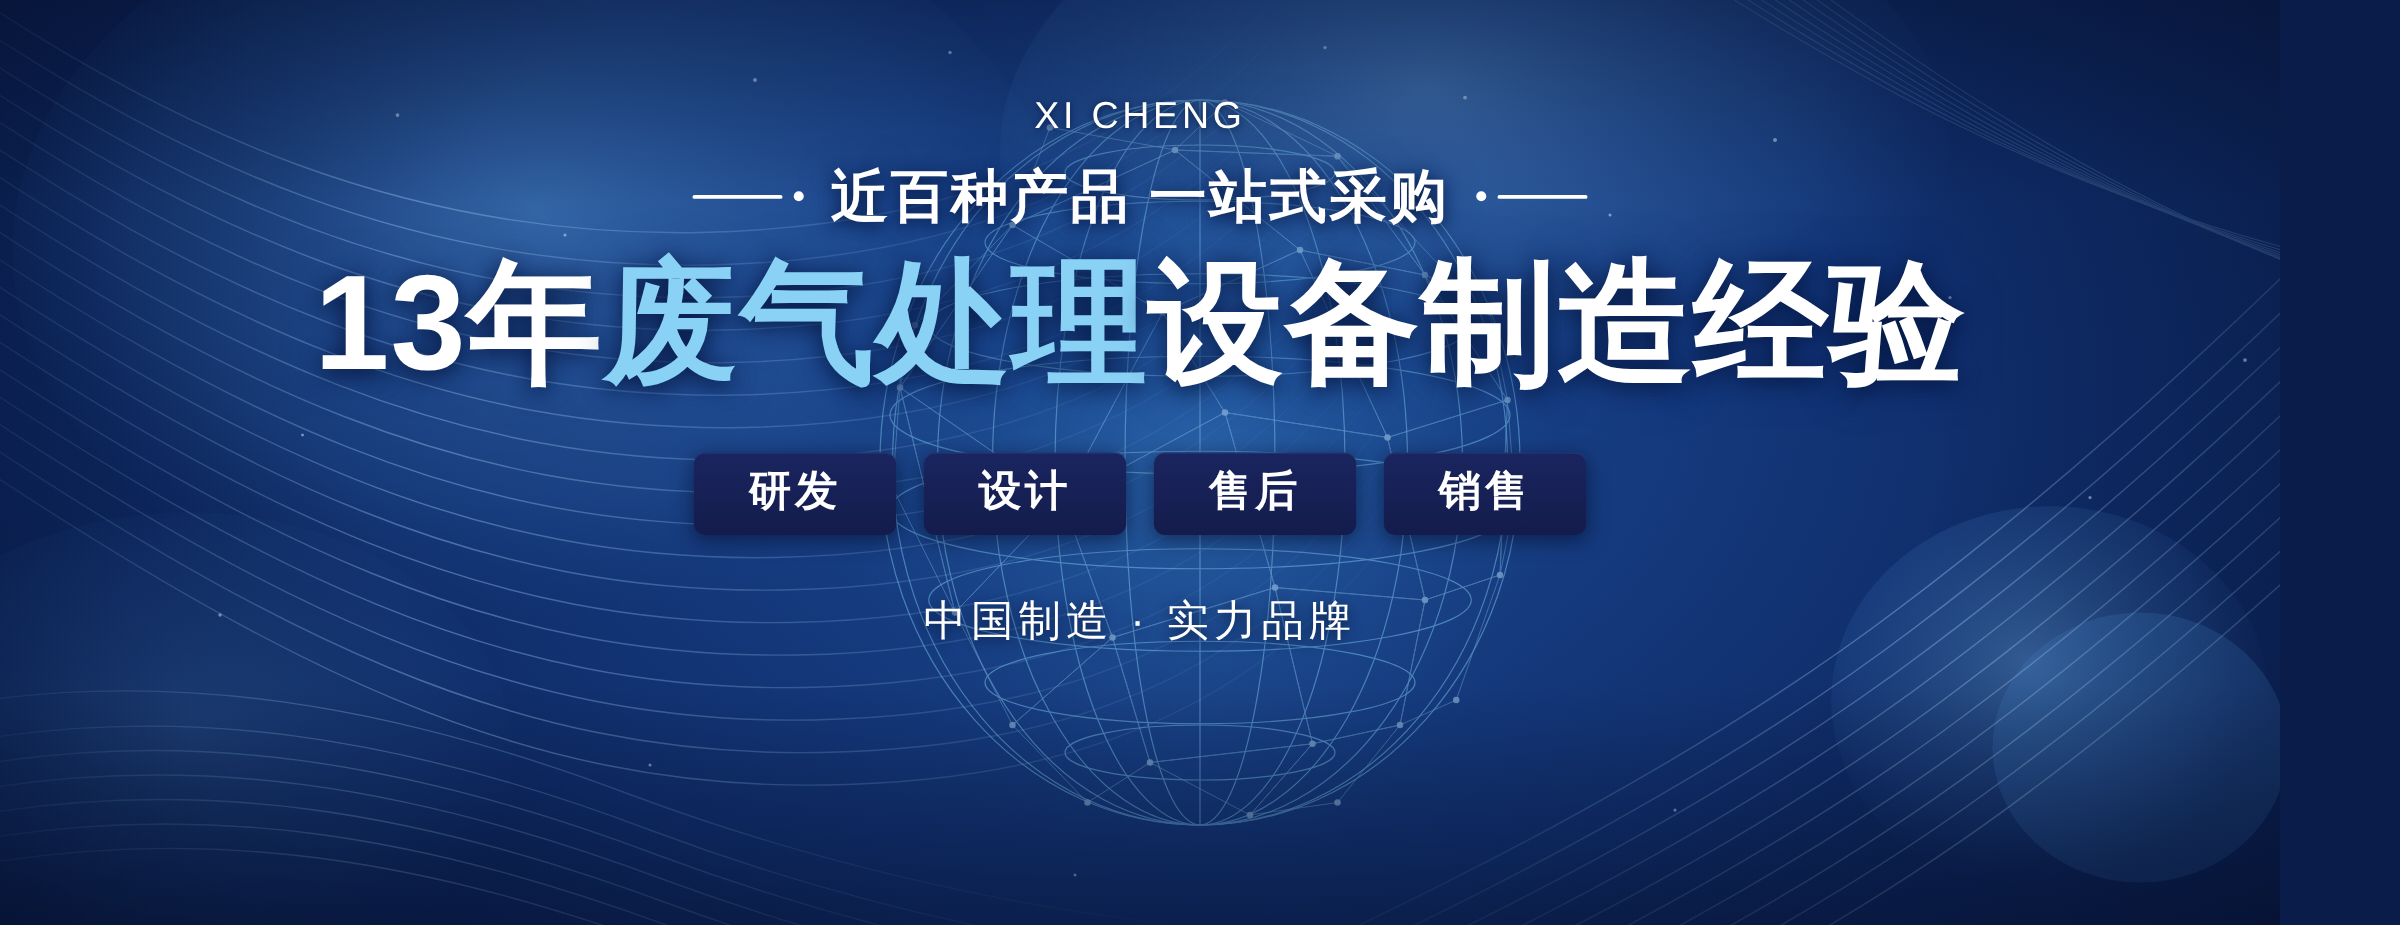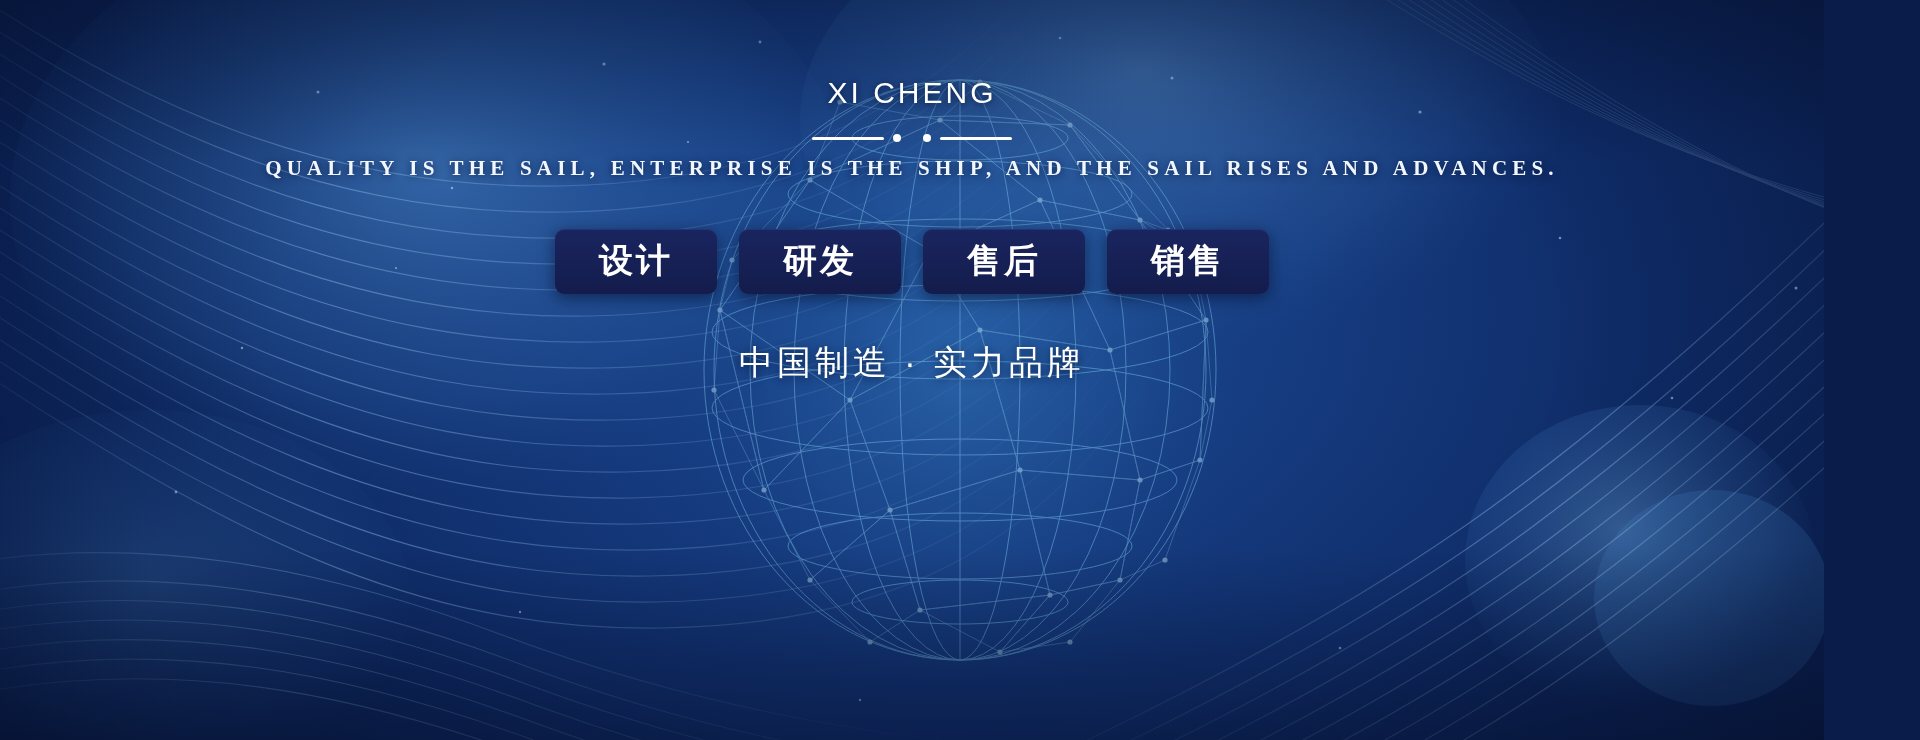--- a/index.html
+++ b/index.html
@@ -362,32 +362,35 @@
 
   <div class="content">
 
     <div class="brand-en">XI CHENG</div>
 
     <div class="subtitle-row">
       <span class="orn left">
         <span class="bar"></span>
           <span class="dot"></span>
       </span>
+      <span class="subtitle-text">近百种产品 一站式采购</span>
       <span class="orn right">
         <span class="dot"></span>
           <span class="bar"></span>
       </span>
     </div>
 
-
-    <div class="tagline-en">QUALITY IS THE SAIL, ENTERPRISE IS THE SHIP, AND THE SAIL RISES AND ADVANCES.</div>
+    <div class="headline">
+      <span class="w">13年</span><span class="hl">废气处理</span><span class="w">设备制造经验</span>
+    </div>
+
 
     <div class="chips">
+      <div class="chip">研发</div>
       <div class="chip">设计</div>
-      <div class="chip">研发</div>
       <div class="chip">售后</div>
       <div class="chip">销售</div>
     </div>
 
     <div class="footer-note">中国制造 · 实力品牌</div>
 
   </div>
 </div>
 
 </body></html>

